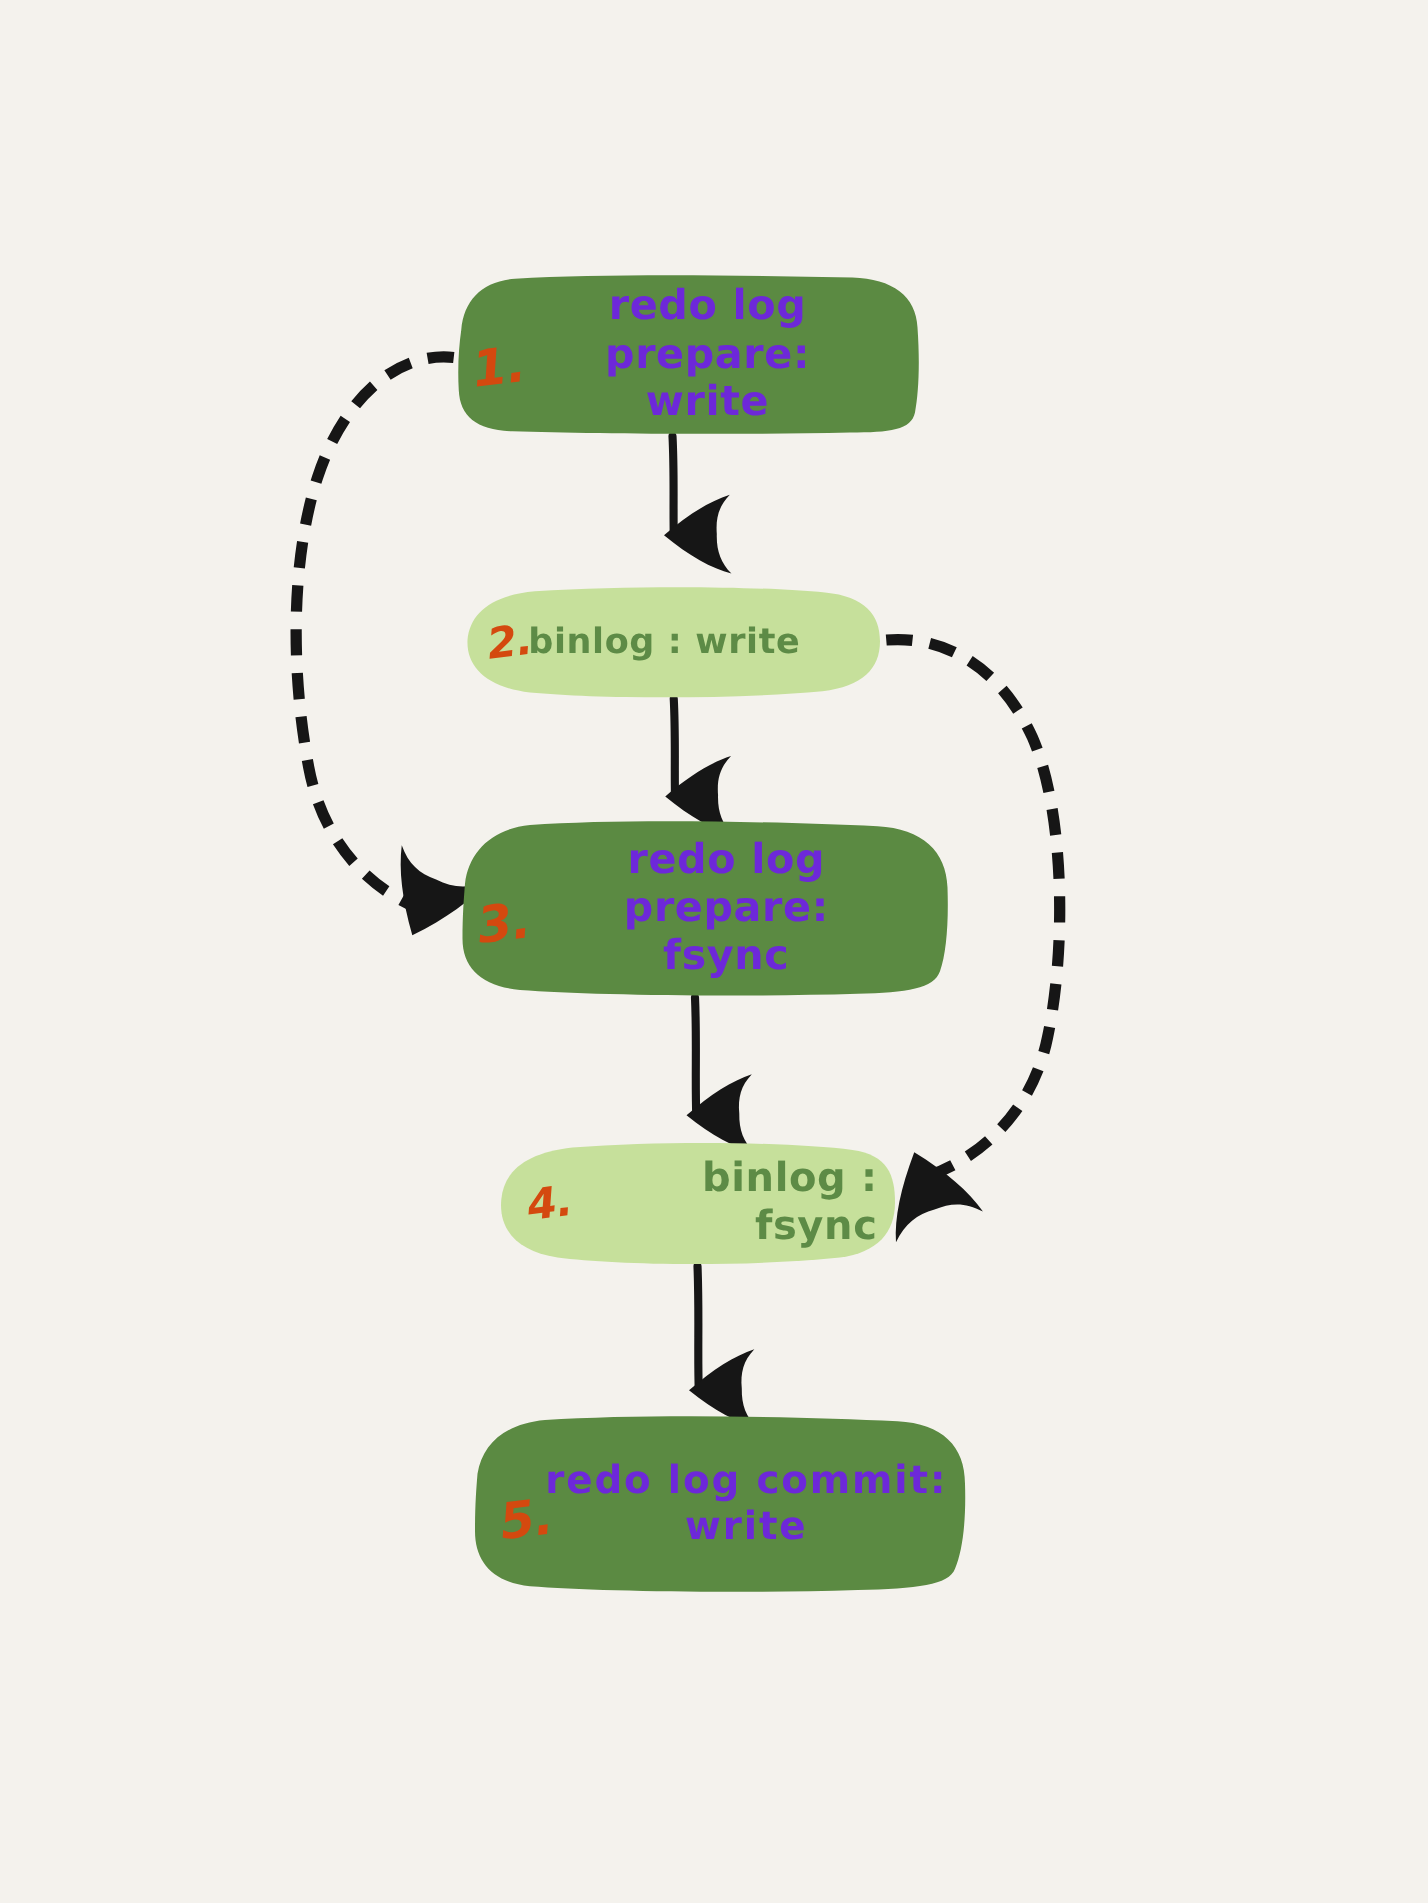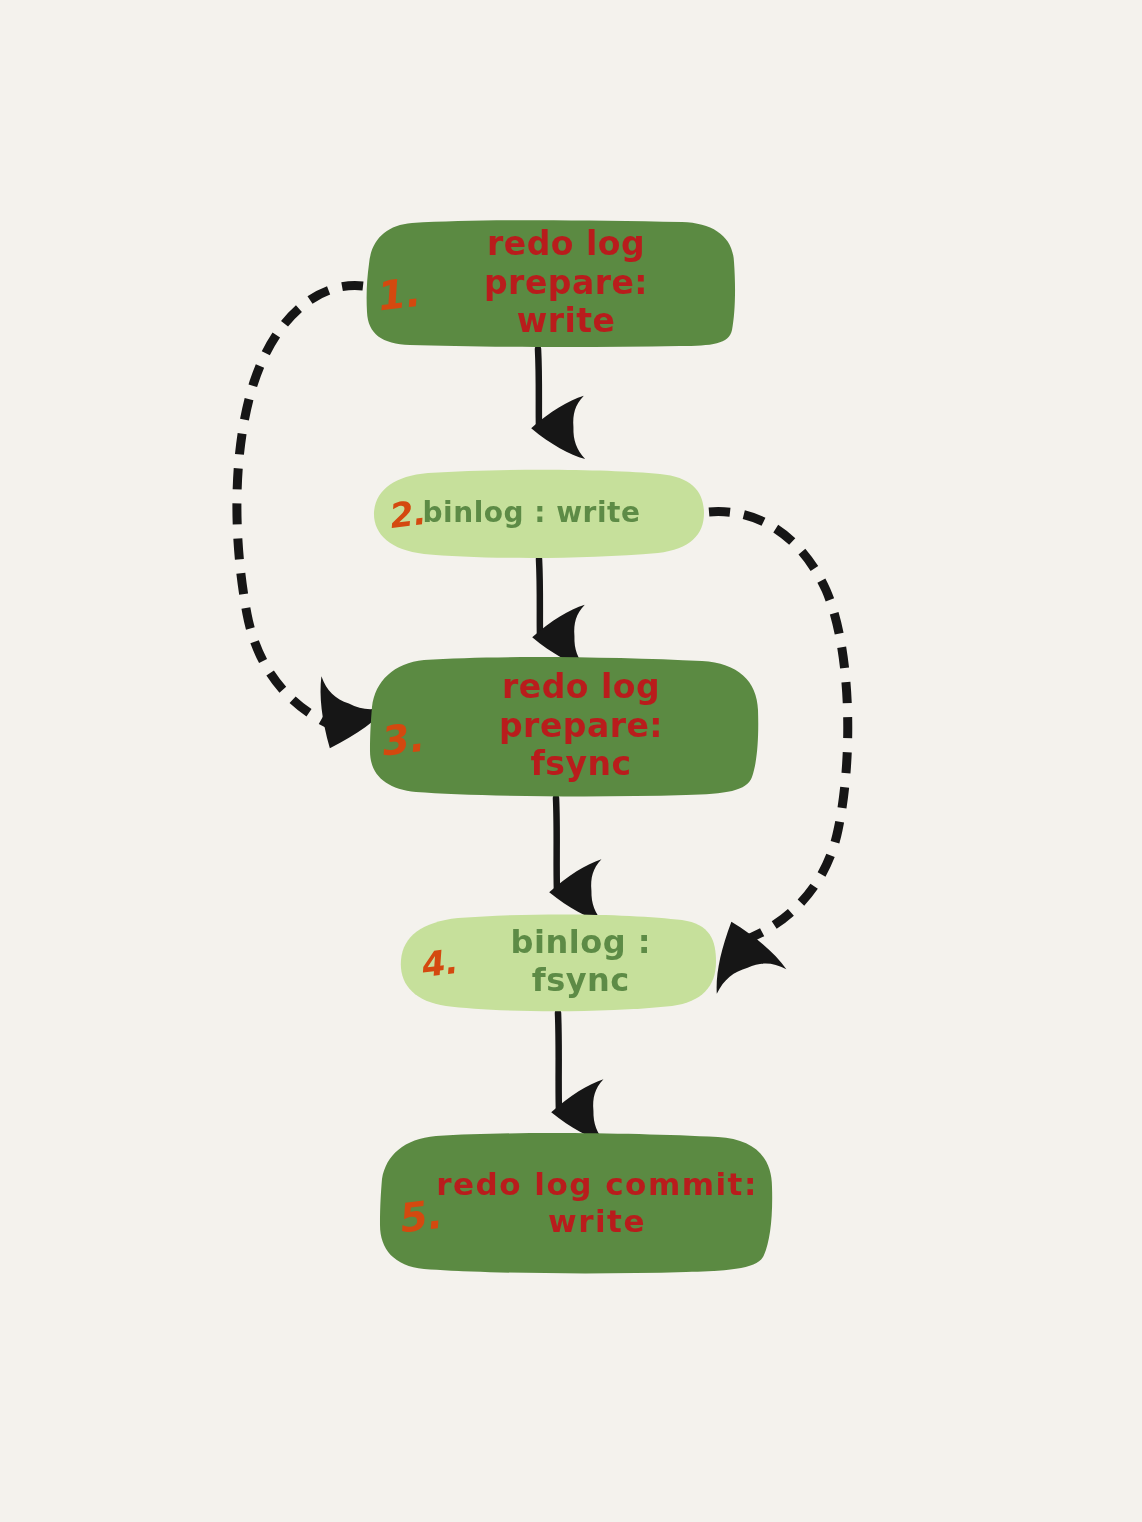--- a/index.html
+++ b/index.html
@@ -62,40 +62,40 @@
   .node-label {
     font-family: "DejaVu Sans", sans-serif;
     font-weight: bold;
     line-height: 1.18;
     letter-spacing: 0.5px;
     text-align: center;
     flex: 1 1 auto;
     white-space: pre-line;
   }
   
-  .node.dark .node-label { color: #b91c1c; }
+  .node.dark .node-label { color: #6d28d9; }
   
   .node.light .node-label { color: #5d8b46; }
 
   
   #node-1 { left: 362px; top: 218px;  width: 376px; height: 130px; }
   #node-1 .node-num   { font-size: 40px; margin-top: 22px; margin-right: -2px; }
   #node-1 .node-label { font-size: 33px; margin-left: -6px; }
 
   #node-2 { left: 368px; top: 468px;  width: 340px; height: 90px; }
   #node-2 .node-num   { font-size: 34px; margin-top: 2px; margin-right: -1px; margin-left: 6px;}
   #node-2 .node-label { font-size: 28px; margin-left: -2px; text-align: left; }
 
   #node-3 { left: 366px; top: 655px;  width: 396px; height: 142px; }
   #node-3 .node-num   { font-size: 40px; margin-top: 26px; margin-right: -2px; }
   #node-3 .node-label { font-size: 33px; margin-left: -4px; }
 
   #node-4 { left: 396px; top: 912px;  width: 324px; height: 100px; }
   #node-4 .node-num   { font-size: 34px; margin-top: 2px; margin-left: 10px; }
-  #node-4 .node-label { font-size: 32px; margin-left: 2px; text-align: center; }
+  #node-4 .node-label { font-size: 32px; margin-left: 2px; text-align: right; }
 
   #node-5 { left: 376px; top: 1131px; width: 400px; height: 143px; }
   #node-5 .node-num   { font-size: 40px; margin-top: 26px; margin-left: 8px; }
   #node-5 .node-label { font-size: 31px; margin-left: -6px; letter-spacing: 1.5px; }
 </style>
 </head>
 <body>
 
 <div id="canvas">
 

